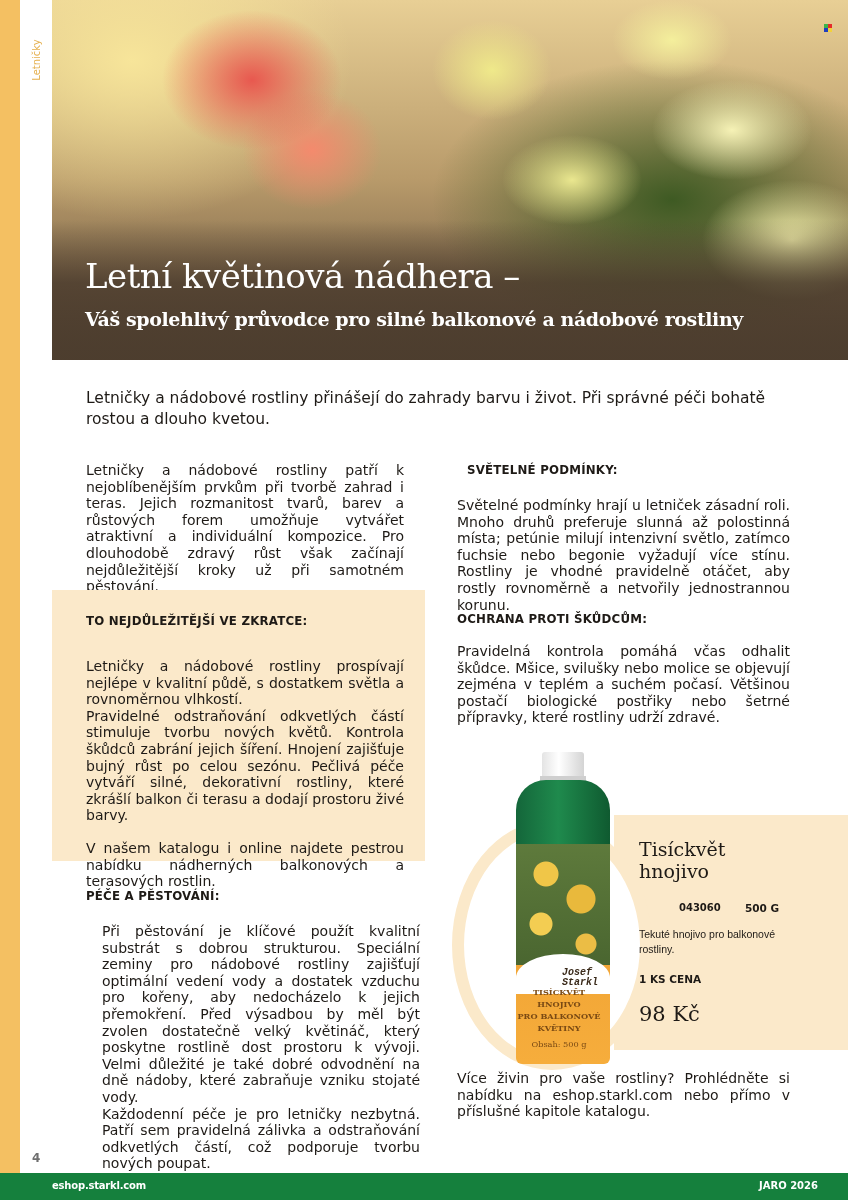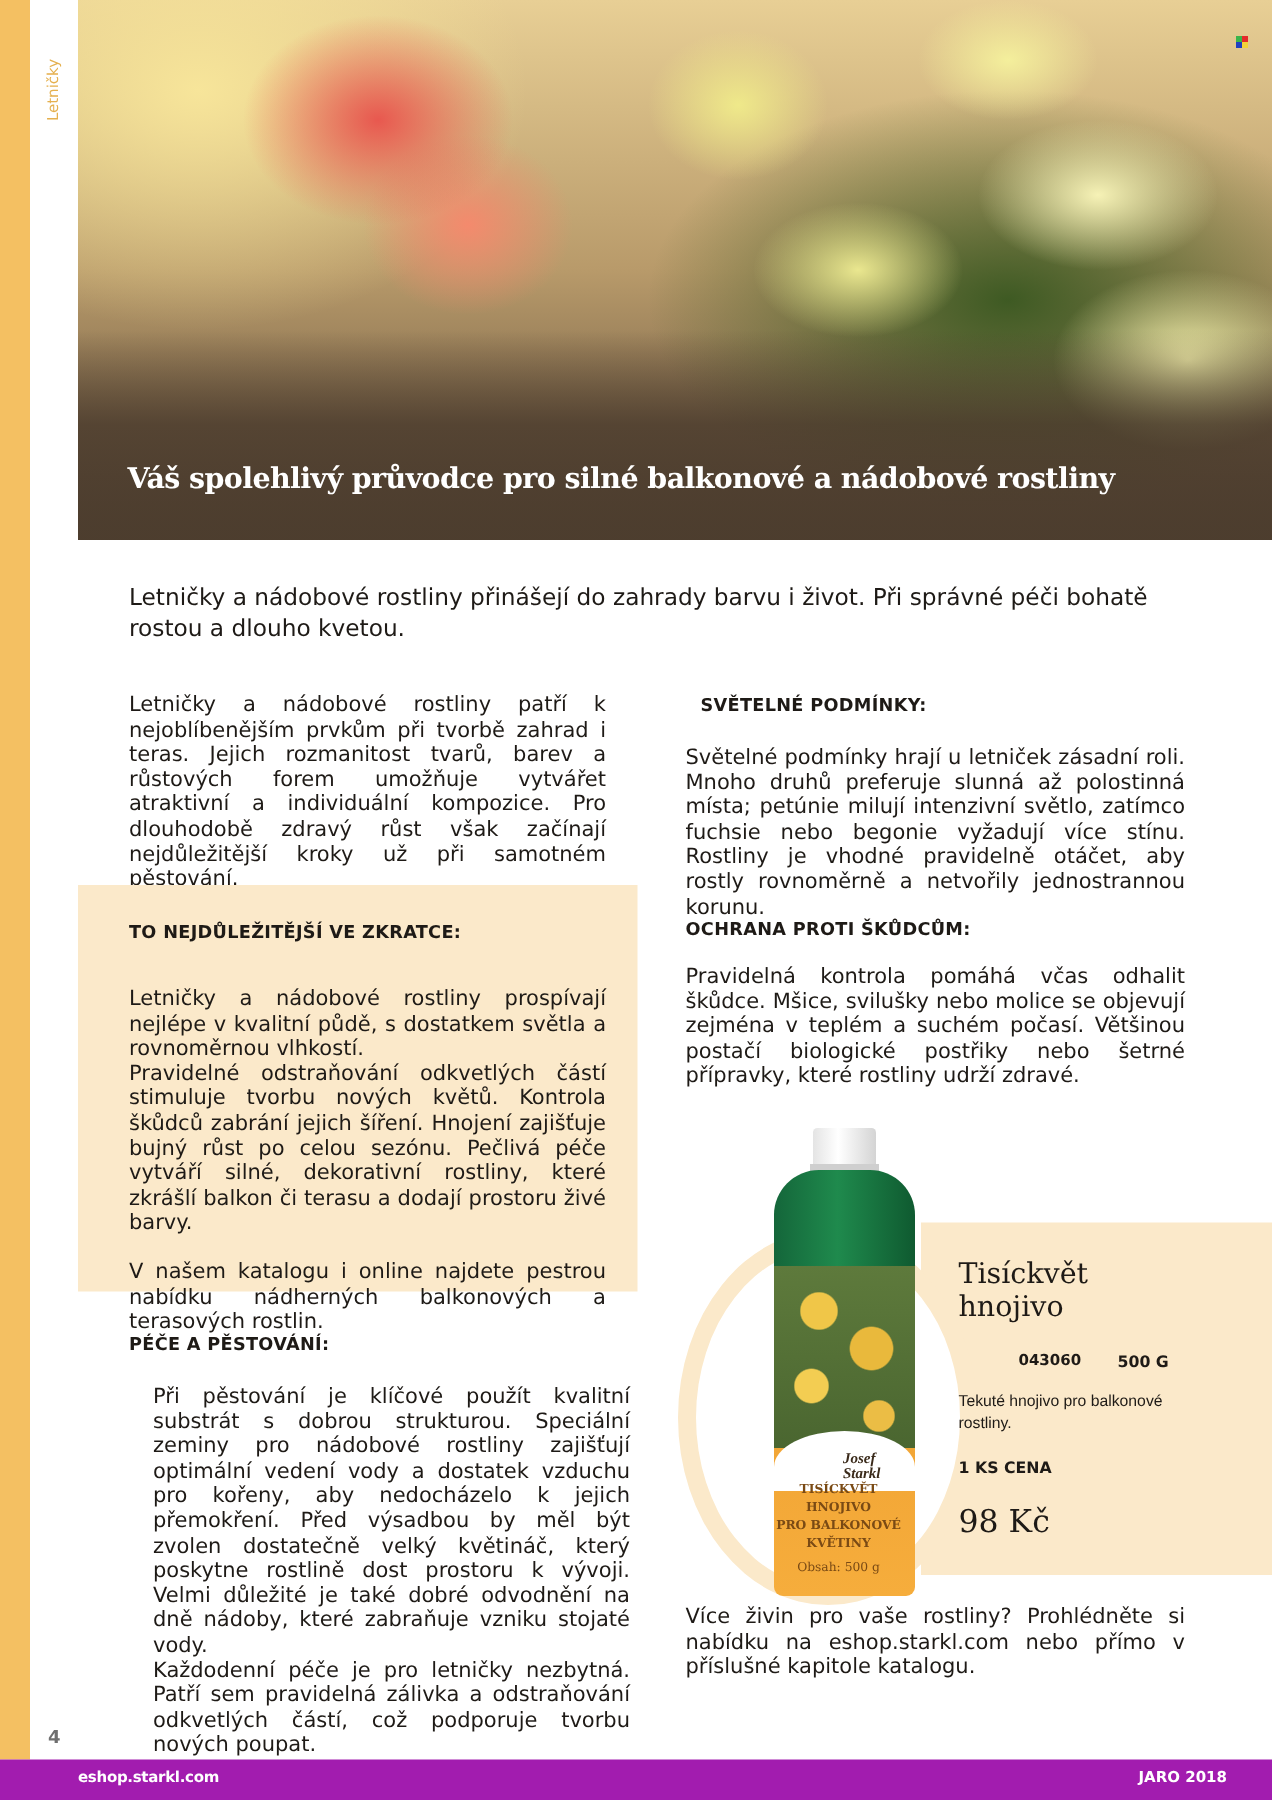--- a/index.html
+++ b/index.html
@@ -63,54 +63,55 @@
   .bottle-shoulder { position: absolute; left: 0; top: 28px; width: 94px; height: 66px; background: linear-gradient(90deg,#14663a,#1f8a4d 45%,#0f5a30);
     border-radius: 30px 30px 0 0; }
   .bottle-body { position: absolute; left: 0; top: 92px; width: 94px; height: 220px; border-radius: 0 0 6px 6px; overflow: hidden;
     background:
       radial-gradient(circle at 30px 30px, #f0c648 0 12px, rgba(0,0,0,0) 13px),
       radial-gradient(circle at 65px 55px, #e9b93c 0 14px, rgba(0,0,0,0) 15px),
       radial-gradient(circle at 25px 80px, #f3cd52 0 11px, rgba(0,0,0,0) 12px),
       radial-gradient(circle at 70px 100px, #ebbd45 0 10px, rgba(0,0,0,0) 11px),
       linear-gradient(180deg, #5e7a3c 0%, #4a6630 55%, #f2a636 55%, #f6ad3c 100%); }
   .bottle-logo { position: absolute; left: 0; top: 110px; width: 94px; height: 40px; background: #ffffff; border-radius: 50% 50% 0 0 / 60% 60% 0 0; }
-  .bottle-logo span { position: absolute; left: 46px; top: 14px; font-family: Liberation Serif, serif; font-style: italic; font-weight: bold; font-size: 10px; color: #3a2a1a; line-height: 10px; }
+  .bottle-logo span { position: absolute; left: 46px; top: 14px; font-family: Liberation Mono, monospace; font-style: italic; font-weight: bold; font-size: 10px; color: #3a2a1a; line-height: 10px; }
   .bottle-label { position: absolute; left: 0; top: 142px; width: 86px; text-align: center; font-family: "DejaVu Serif", serif; font-weight: bold; font-size: 8.2px; line-height: 12px; color: #7a4a14; }
   .bottle-label .content { font-weight: normal; margin-top: 4px; }
 
   .product-title { position: absolute; left: 639px; top: 838px; font-family: "DejaVu Serif", serif; font-size: 19px; line-height: 22px; color: #1e1a16; }
   .product-code { position: absolute; left: 639px; top: 902px; font-size: 10px; font-weight: bold; color: #1e1a16; margin-left: 40px; }
   .product-weight { position: absolute; left: 745px; top: 902px; font-size: 10.5px; font-weight: bold; color: #1e1a16; text-align: right; }
   .product-desc { position: absolute; left: 639px; top: 927px; width: 150px; font-family: "Liberation Sans", sans-serif; font-size: 10.5px; line-height: 15px; color: #1e1a16; }
   .product-price-label { position: absolute; left: 639px; top: 973px; font-size: 10.5px; font-weight: bold; color: #1e1a16; }
   .product-price { position: absolute; left: 639px; top: 1002px; font-family: "DejaVu Serif", serif; font-size: 21px; color: #1e1a16; }
 
   .more-info { position: absolute; left: 457px; top: 1070px; width: 333px; }
 
   .page-number { position: absolute; left: 32px; top: 1151px; font-size: 12px; font-weight: bold; color: #6f6f6f; }
-  .footer { position: absolute; left: 0; top: 1173px; width: 848px; height: 27px; background: #a21caf; text-decoration: underline; }
+  .footer { position: absolute; left: 0; top: 1173px; width: 848px; height: 27px; background: #15803d; text-decoration: underline; }
   .footer-url { position: absolute; left: 52px; top: 7px; font-size: 10px; font-weight: bold; color: #ffffff; letter-spacing: -0.2px; }
   .footer-season { position: absolute; right: 30px; top: 7px; font-size: 10px; font-weight: bold; color: #ffffff; }
 </style>
 </head>
 <body>
 
 <div class="side-strip"></div>
 <div class="side-label">
   <span>Letničky</span>
 </div>
 
 <div class="hero">
   <div class="hero-shade"></div>
   <div class="corner-mark">
     <i style="left:0;top:0;background:#3bb54a"></i>
       <i style="left:4px;top:0;background:#e52a2a"></i>
     <i style="left:0;top:4px;background:#1f3fbf"></i>
       <i style="left:4px;top:4px;background:#f2d23a"></i>
   </div>
+  <h1 class="hero-title">Letní květinová nádhera –</h1>
   <h2 class="hero-subtitle">Váš spolehlivý průvodce pro silné balkonové a nádobové rostliny</h2>
 </div>
 
 <p class="intro">Letničky a nádobové rostliny přinášejí do zahrady barvu i život. Při správné péči bohatě rostou a dlouho kvetou.</p>
 
 <div class="col-left-intro">
   <p class="para">Letničky a nádobové rostliny patří k nejoblíbenějším prvkům při tvorbě zahrad i teras. Jejich rozmanitost tvarů, barev a růstových forem umožňuje vytvářet atraktivní a individuální kompozice. Pro dlouhodobě zdravý růst však začínají nejdůležitější kroky už při samotném pěstování.</p>
 </div>
 
 <div class="summary-box">
@@ -167,14 +168,14 @@
 <div class="product-price-label">1 KS CENA</div>
 <div class="product-price">98 Kč</div>
 
 <div class="more-info">
   <p class="para">Více živin pro vaše rostliny? Prohlédněte si nabídku na eshop.starkl.com nebo přímo v příslušné kapitole katalogu.</p>
 </div>
 
 <div class="page-number">4</div>
 <div class="footer">
   <span class="footer-url">eshop.starkl.com</span>
-  <span class="footer-season">JARO 2018</span>
+  <span class="footer-season">JARO 2026</span>
 </div>
 
 </body></html>

